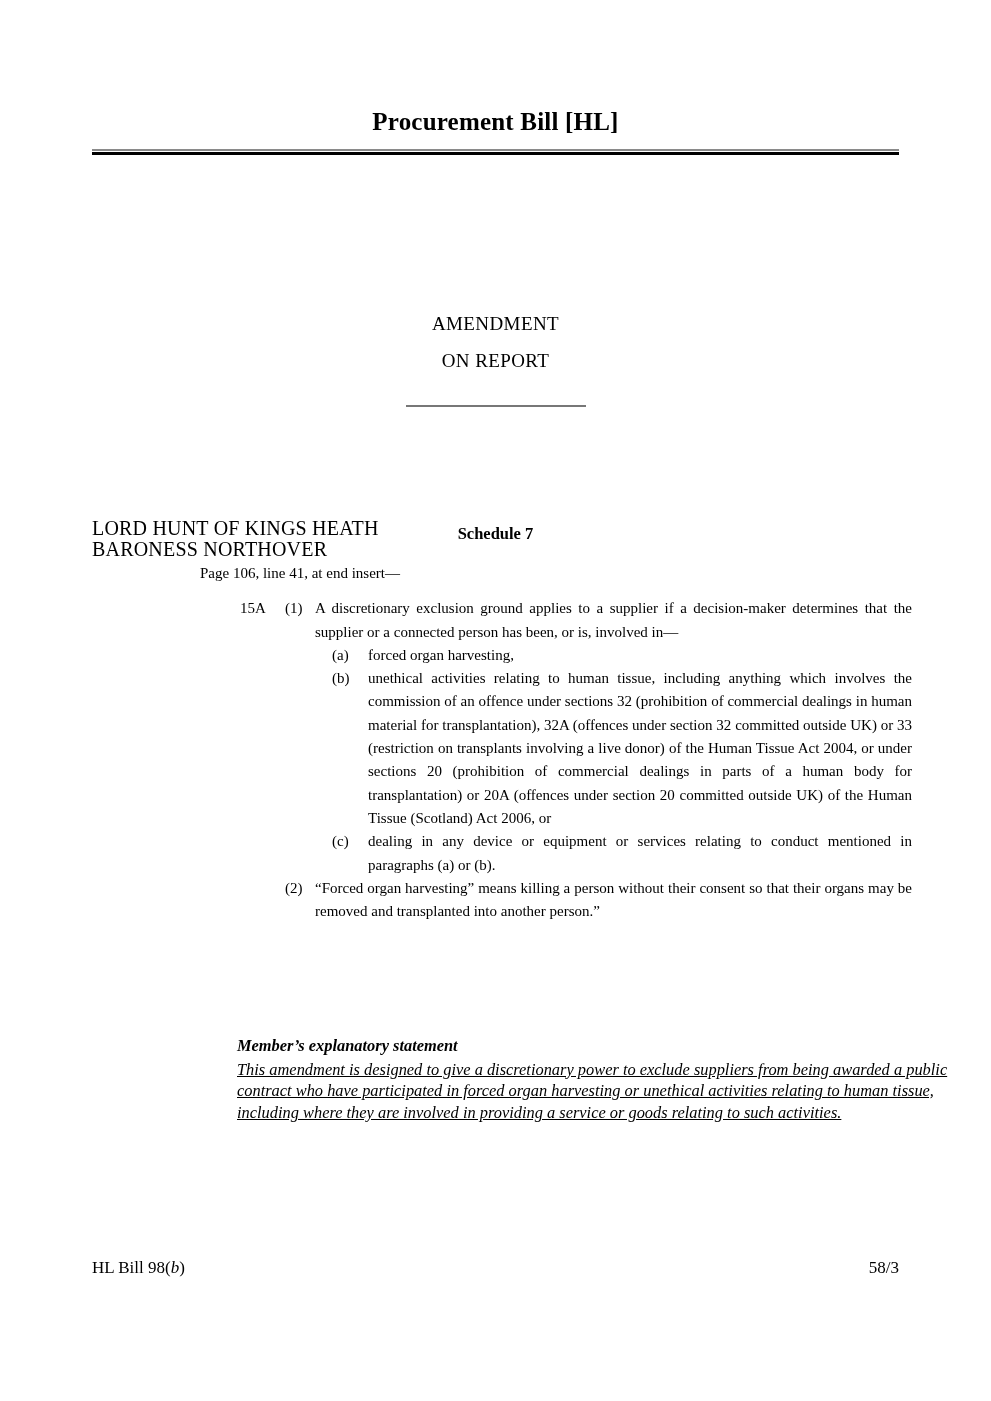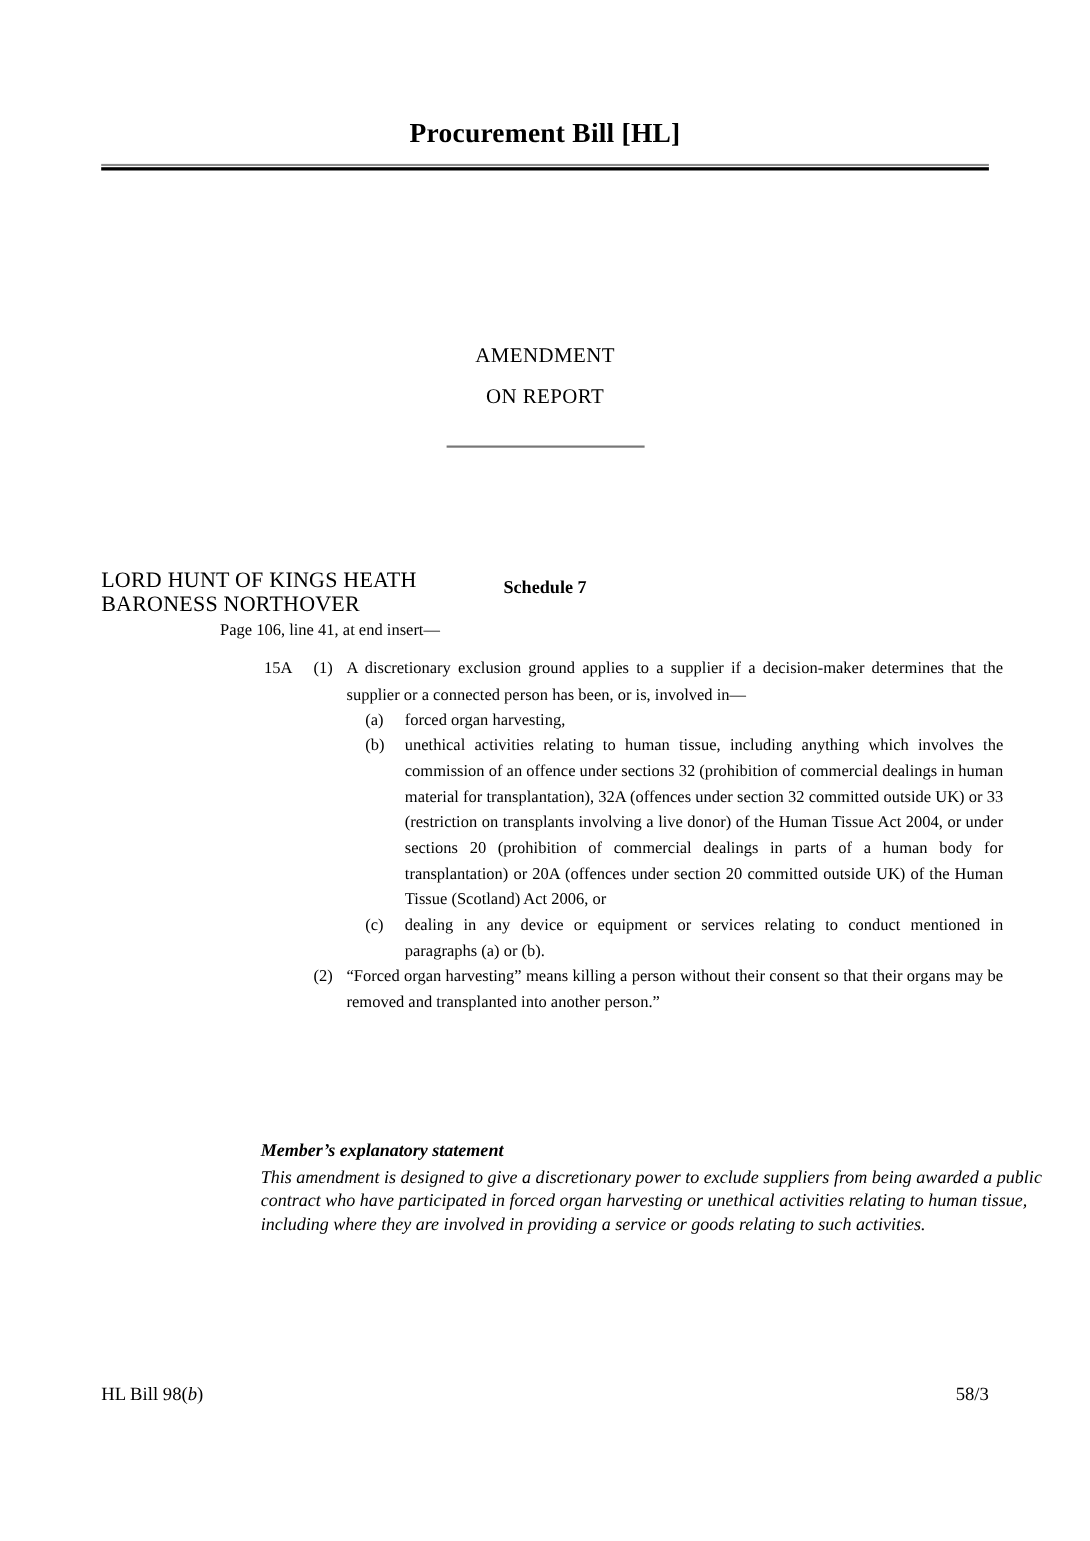--- a/index.html
+++ b/index.html
@@ -161,20 +161,21 @@
     font-style: italic;
     margin-left: 37px;
   }
   .explanatory .es-title {
     font-weight: bold;
     font-style: italic;
     margin: 0 0 2px 0;
   }
   .explanatory .es-body {
     margin: 0;
+    text-decoration: underline;
   }
 
   
   .footer {
     position: absolute;
     left: 92px;
     top: 1258px;
     width: 807px;
     font-size: 17px;
   }

